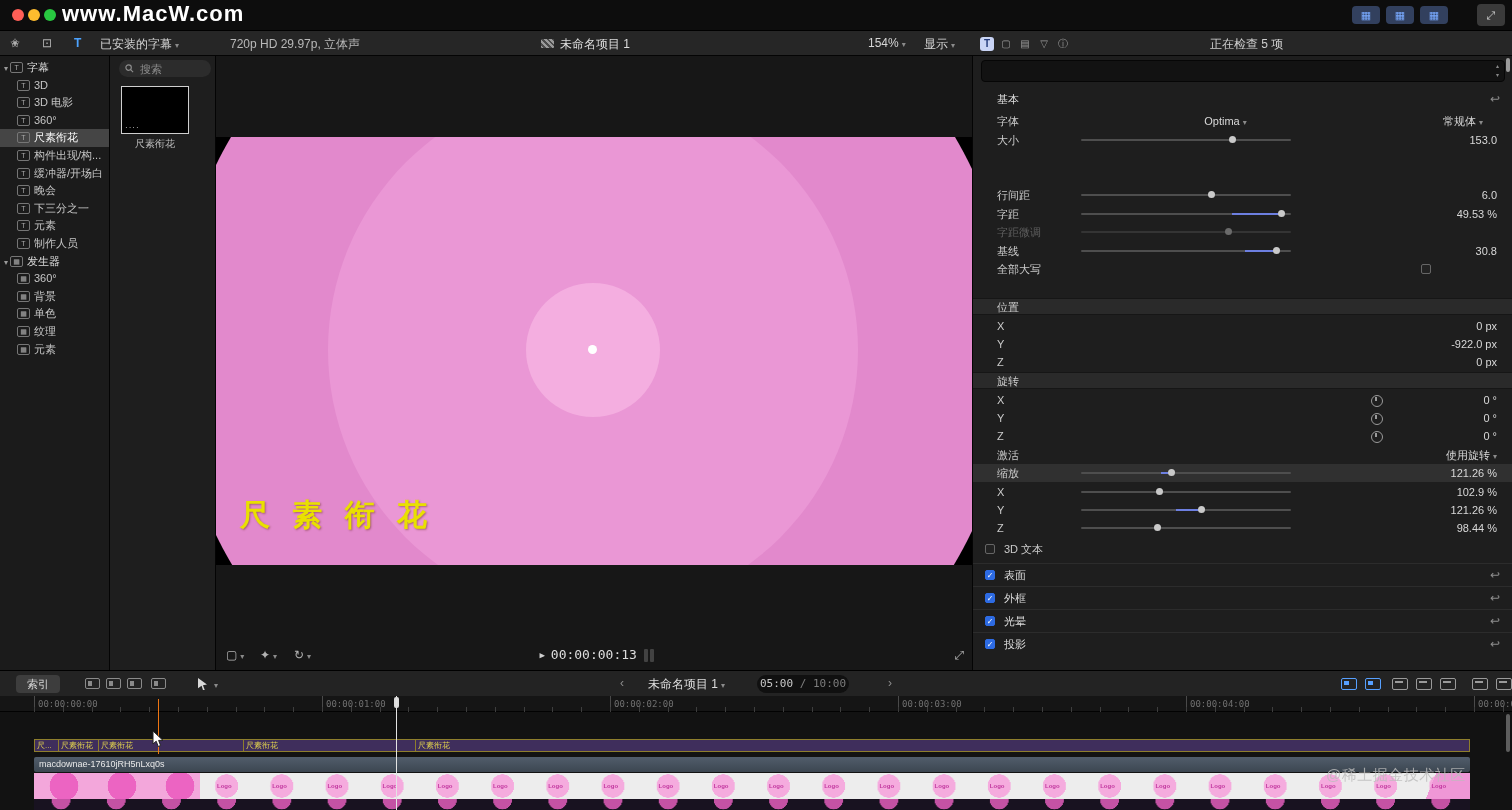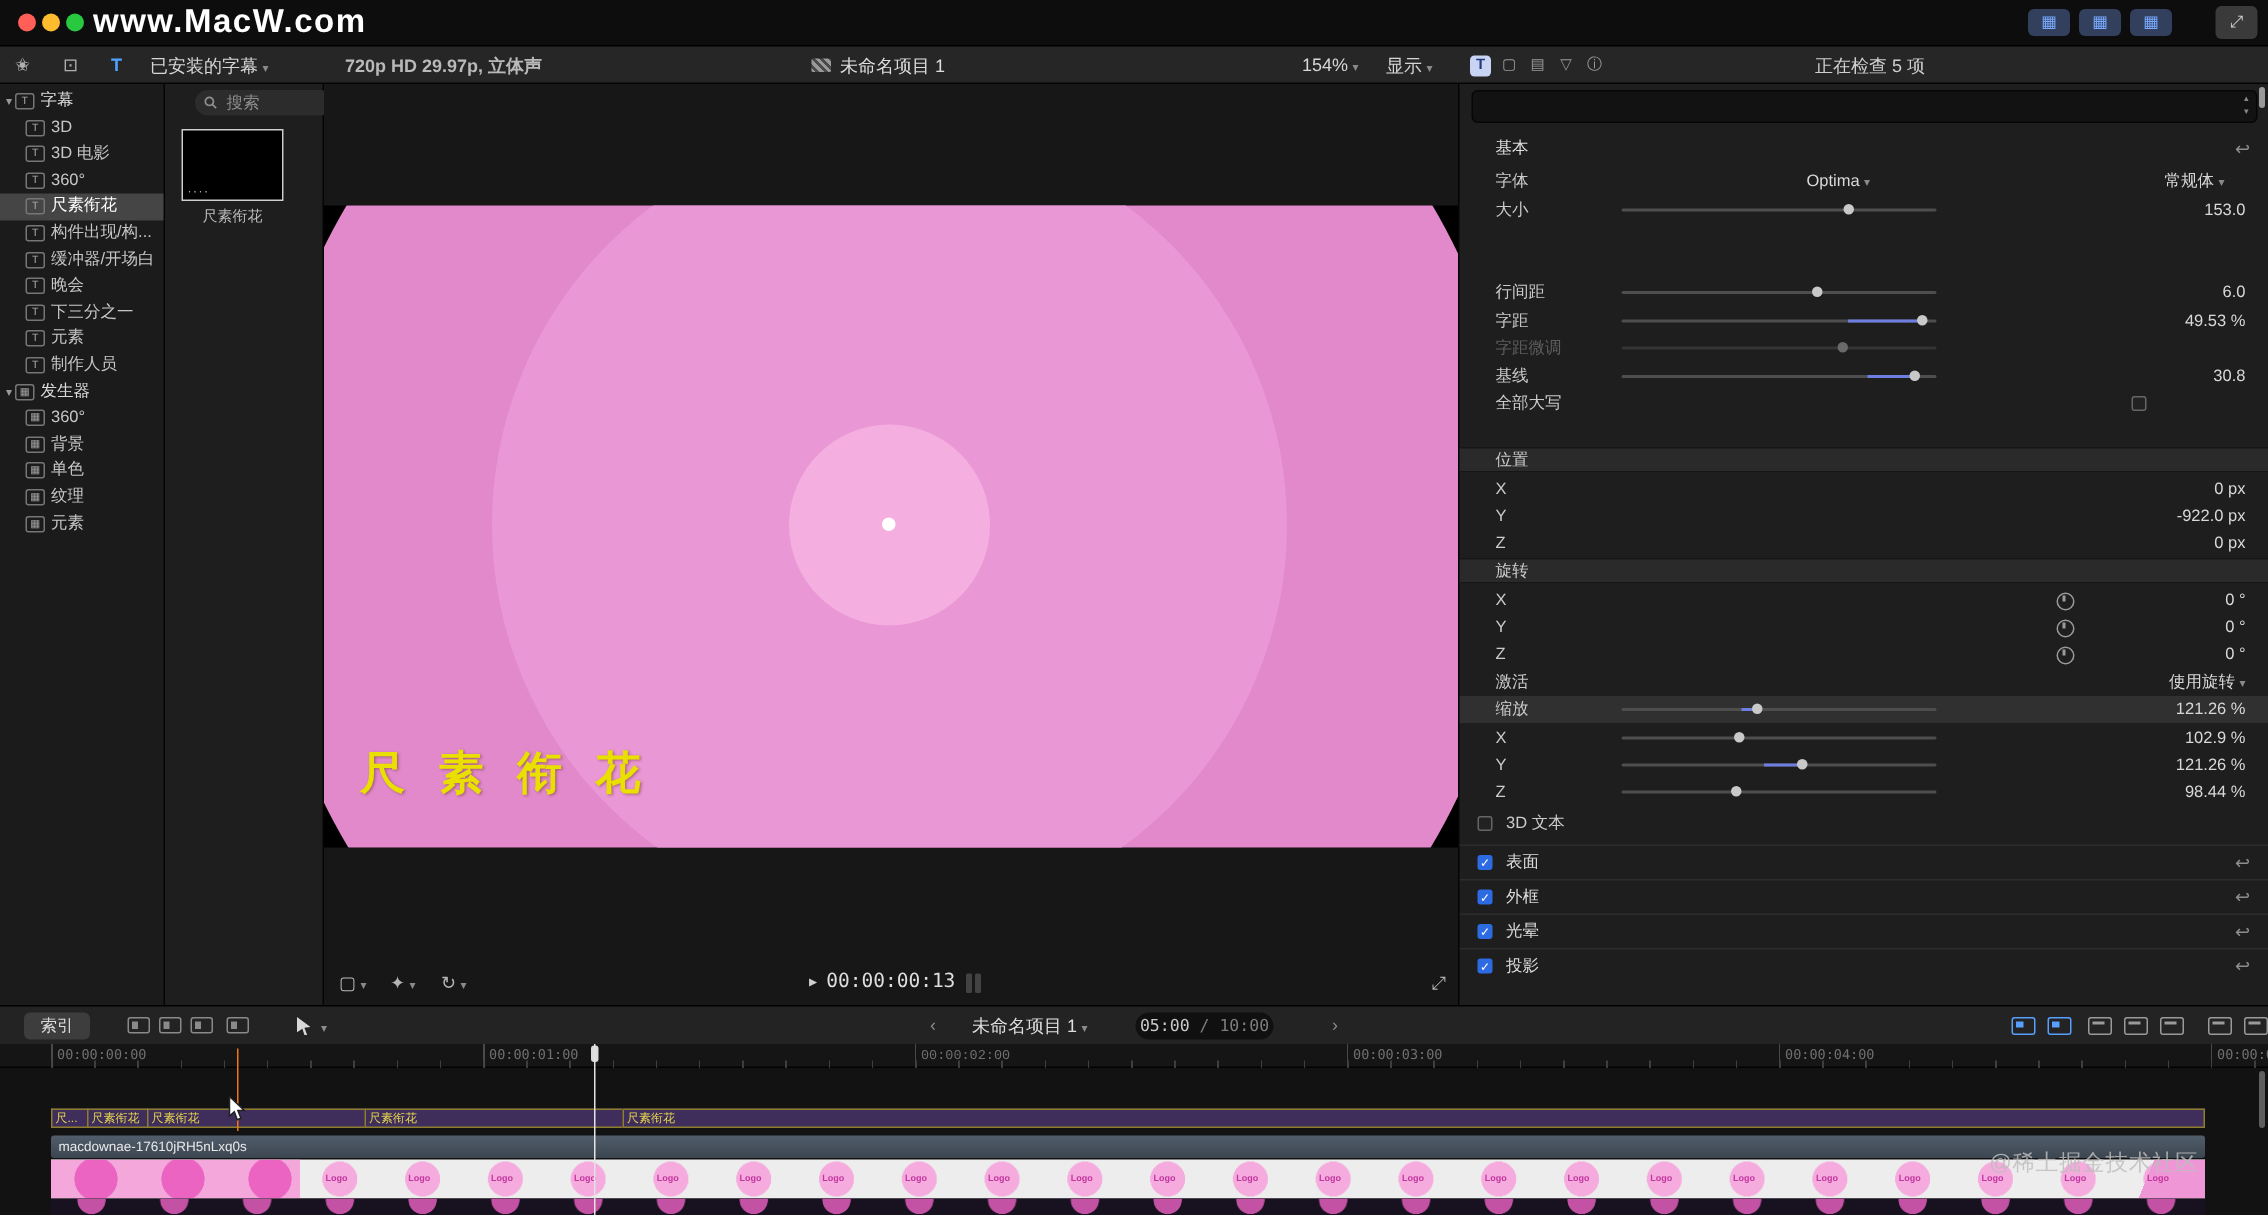--- a/index.html
+++ b/index.html
@@ -32,21 +32,21 @@
   .srow{height:17.6px;line-height:17.6px;padding-left:17px;white-space:nowrap;overflow:hidden;color:#c6c6c6;}
   .srow.header{padding-left:4px;color:#dcdcdc;}
   .srow.sel{background:#454545;color:#fff;}
   .sicon{display:inline-block;width:11px;height:9px;border:1px solid #767676;border-radius:2px;
          font-size:7px;line-height:9px;text-align:center;color:#aaa;margin-right:4px;vertical-align:1px;}
   .disc{font-size:8px;color:#9a9a9a;margin-right:2px;}
 
   
   .browser{position:absolute;left:110px;top:56px;width:106px;height:614px;background:#1e1e1e;
            border-right:1px solid #040404;box-sizing:border-box;}
-  .search{position:absolute;left:20px;top:4px;width:92px;height:17px;background:#2c2c2c;border-radius:9px;
+  .search{position:absolute;left:9px;top:4px;width:92px;height:17px;background:#2c2c2c;border-radius:9px;
           display:flex;align-items:center;padding-left:6px;box-sizing:border-box;}
   .search input{background:transparent;border:none;outline:none;width:60px;color:#bbb;font-size:11px;
                 font-family:"Liberation Sans",sans-serif;}
   .search input::placeholder{color:#8d8d8d;}
   .thumb{position:absolute;left:11px;top:30px;width:66px;height:46px;background:#000;border:1px solid #cfcfcf;}
   .thumbdots{position:absolute;left:3px;bottom:1px;font-size:8px;color:#bdbdbd;letter-spacing:1px;}
   .thumblabel{position:absolute;left:0px;top:81px;width:90px;text-align:center;color:#bdbdbd;font-size:10px;}
 
   
   .viewer{position:absolute;left:216px;top:56px;width:756px;height:614px;background:#171717;}
@@ -169,21 +169,21 @@
     <div class="tbbtn gray" style="left:1477px;top:4px;height:22px;line-height:22px;"><span>⤢</span></div>
   </div>
 
   <div class="toolbar">
     <span class="ticon" style="left:10px;">✬</span>
     <span class="ticon" style="left:42px;">⊡</span>
     <span class="ticon" style="left:74px;color:#4da3ff;font-weight:bold;">T</span>
     <span class="ticon" style="left:100px;color:#d6d6d6;text-align:right;">
       <span>已安装的字幕</span><span class="chev">▾</span>
     </span>
-    <span class="ticon" style="left:230px;color:#b9b9b9;font-weight:bold;">720p HD 29.97p, 立体声</span>
+    <span class="ticon" style="left:230px;color:#b9b9b9;">720p HD 29.97p, 立体声</span>
     <span class="clapper" style="left:541px;"></span>
     <span class="ticon" style="left:560px;color:#dedede;">未命名项目 1</span>
     <span class="ticon" style="left:868px;color:#d6d6d6;">
       <span>154%</span><span class="chev">▾</span>
     </span>
     <span class="ticon" style="left:924px;color:#d6d6d6;">
       <span>显示</span><span class="chev">▾</span>
     </span>
     <span class="insp-tab active" style="left:980px;"><span>T</span></span>
     <span class="insp-tab" style="left:999px;"><span>▢</span></span>
@@ -433,21 +433,21 @@
     <span class="tbi gray" style="left:1440px;"></span>
     <span class="tbi gray" style="left:1472px;"></span>
     <span class="tbi gray" style="left:1496px;"></span>
   </div>
 
   <div class="ruler">
     <div class="bigticks"></div>
     <div class="ticks"></div>
     <span class="rlabel" style="left:38px;">00:00:00:00</span>
     <span class="rlabel" style="left:326px;">00:00:01:00</span>
-    <span class="rlabel" style="left:614px;font-family:Liberation Mono, monospace;">00:00:02:00</span>
+    <span class="rlabel" style="left:614px;">00:00:02:00</span>
     <span class="rlabel" style="left:902px;">00:00:03:00</span>
     <span class="rlabel" style="left:1190px;">00:00:04:00</span>
     <span class="rlabel" style="left:1478px;">00:00:05:00</span>
   </div>
 
   <div class="tracks">
     <div class="cliprow">
       <div class="clipseg" style="flex:0 0 24px;"><span>尺...</span></div>
       <div class="clipseg" style="flex:0 0 40px;"><span>尺素衔花</span></div>
       <div class="clipseg" style="flex:0 0 145px;"><span>尺素衔花</span></div>

